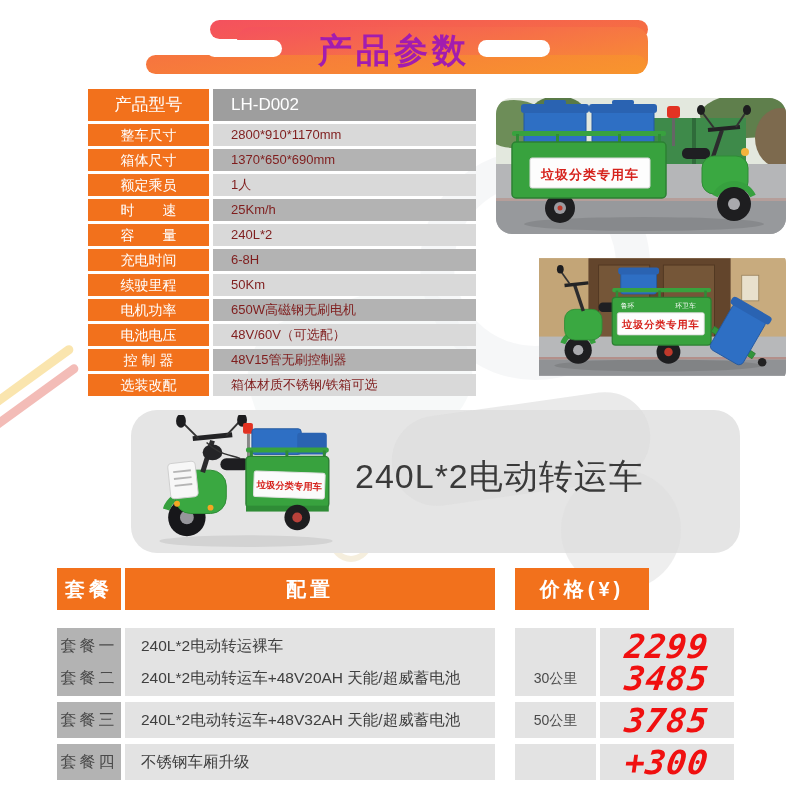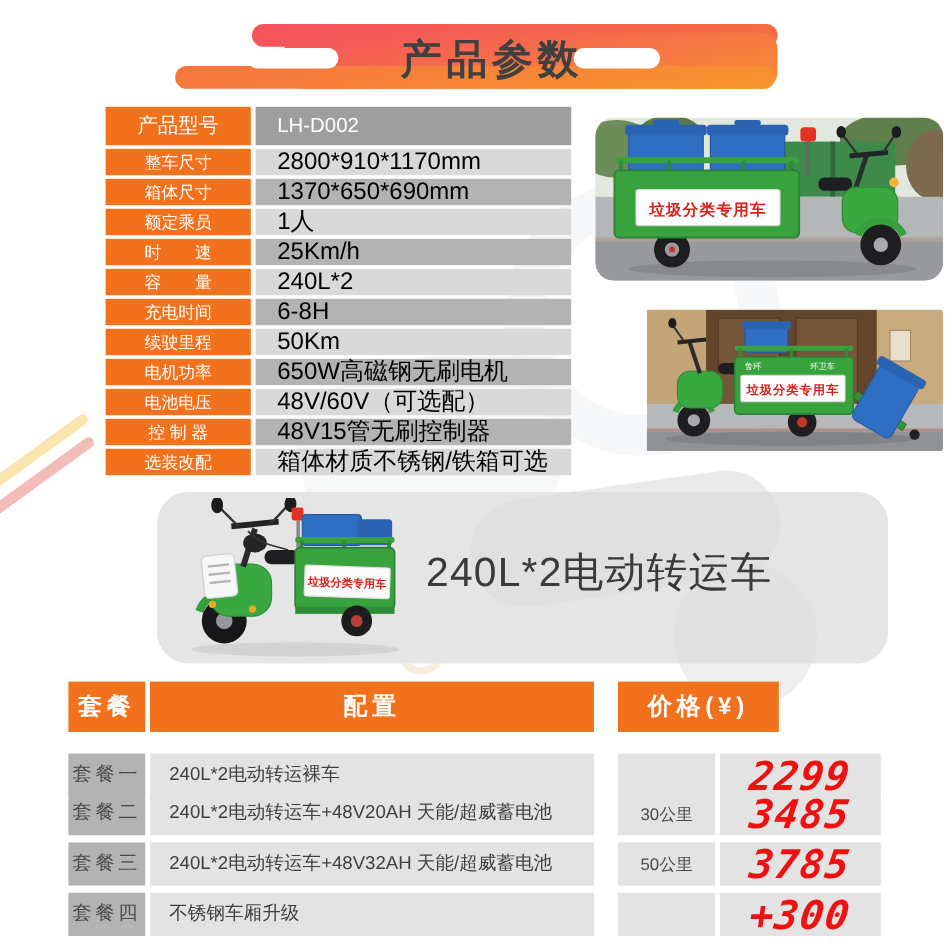--- a/index.html
+++ b/index.html
@@ -25,30 +25,30 @@
   .banner-piece { position:absolute; }
   .bar-top   { left:210px; top:20px;  width:438px; height:19px; border-radius:10px;
                background:linear-gradient(170deg,#f4515e,#f6713f); }
   .bar-body  { left:237px; top:27px;  width:411px; height:47px; border-radius:14px;
                background:linear-gradient(170deg,#f4515e 0%,#f89130 100%); }
   .bar-bot   { left:146px; top:55px;  width:500px; height:19px; border-radius:10px;
                background:linear-gradient(170deg,#f6743f,#f8952d); }
   .notch     { position:absolute; background:#fff; height:17px; border-radius:9px; top:40px; }
   .notch-tl  { left:206px; width:76px; }
   .notch-br  { left:478px; width:72px; }
-  .banner-title { position:absolute; left:334px; top:31px; font-size:34px; line-height:38px;
-               font-weight:bold; color:#404040; letter-spacing:4px; }
+  .banner-title { position:absolute; left:318px; top:31px; font-size:34px; line-height:38px;
+               font-weight:bold; color:#a21caf; letter-spacing:4px; }
   
   .spec-table { position:absolute; left:88px; top:89px; width:388px; }
   .spec-row { display:flex; margin-bottom:3px; height:22px; }
   .spec-row.first { height:32px; }
   .spec-label { width:121px; margin-right:4px; background:#f2711c; color:#fff;
                 text-align:center; font-size:14px; line-height:22px; }
   .spec-row.first .spec-label { font-size:17px; line-height:32px; }
-  .spec-value { width:263px; background:#d9d9d9; color:#000000; font-size:20px;
+  .spec-value { width:263px; background:#d9d9d9; color:#7f1d1d; font-size:13px;
                 line-height:22px; padding-left:18px; white-space:nowrap; }
   .spec-row.dark .spec-value { background:#b3b3b3; }
   .spec-row.first .spec-value { background:#9e9e9e; color:#fff; font-size:17px; line-height:32px; }
   
   .photo { position:absolute; left:496px; width:290px; border-radius:16px; overflow:hidden; }
   .photo-1 { top:98px;  height:136px; }
   .photo-2 { top:248px; height:138px;padding-left:43px; }
   .photo svg { display:block; width:100%; height:100%; }
   
   .hero-panel { position:absolute; left:131px; top:410px; width:609px; height:143px;

